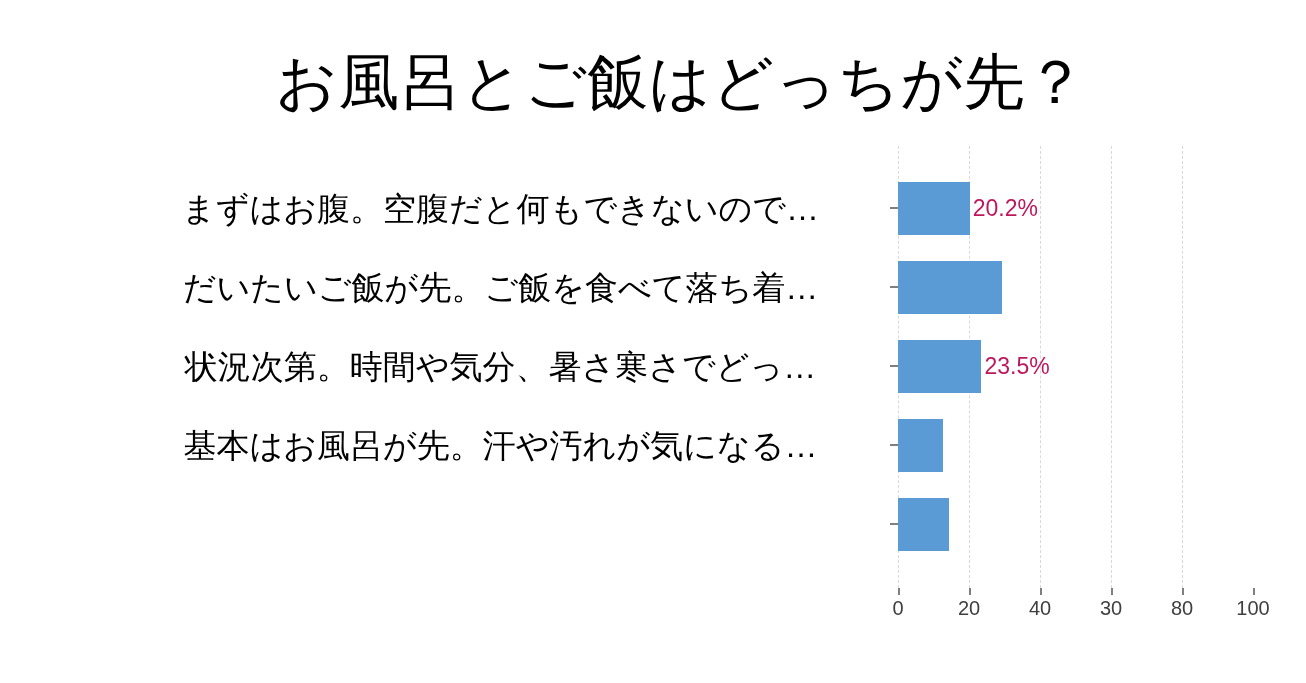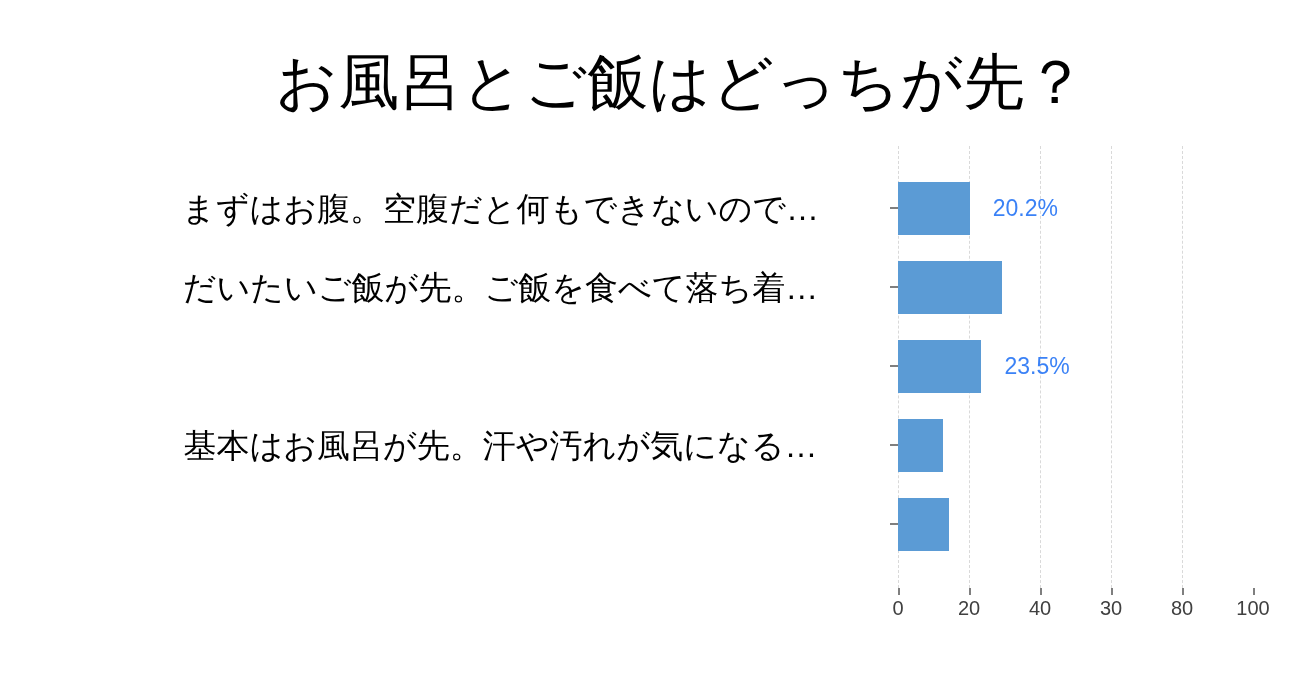--- a/index.html
+++ b/index.html
@@ -90,23 +90,23 @@
   .bar {
     height: 53px;
     background: #5B9BD5;
   }
   .bar-label {
     position: absolute;
     top: 13px;
     height: 53px;
     line-height: 53px;
     font-size: 23px;
-    color: #3b82f6;
-    white-space: nowrap;
-    padding-left: 23px;
+    color: #be185d;
+    white-space: nowrap;
+    padding-left: 3px;
   }
 
   
   #x-axis {
     position: absolute;
     left: 870px;
     top: 588px;
     width: 355px;
     height: 40px;
   }
@@ -152,20 +152,21 @@
         <div class="bar-label" style="left: 941.71px;">20.2%</div>
       </div>
       <div class="cat-row" style="top: 248px;">
         <div class="cat-label">だいたいご飯が先。ご飯を食べて落ち着…</div>
         <div class="tick-mark"></div>
         <div class="bar-wrap" style="width: 104.37px;">
           <div class="bar" style="width: 104.37px; background: rgb(91, 155, 213);"></div>
         </div>
       </div>
       <div class="cat-row" style="top: 327px;">
+        <div class="cat-label">状況次第。時間や気分、暑さ寒さでどっ…</div>
         <div class="tick-mark"></div>
         <div class="bar-wrap" style="width: 83.425px;">
           <div class="bar" style="width: 83.425px; background: rgb(91, 155, 213);"></div>
         </div>
         <div class="bar-label" style="left: 953.425px;">23.5%</div>
       </div>
       <div class="cat-row" style="top: 406px;">
         <div class="cat-label">基本はお風呂が先。汗や汚れが気になる…</div>
         <div class="tick-mark"></div>
         <div class="bar-wrap" style="width: 44.73px;">

